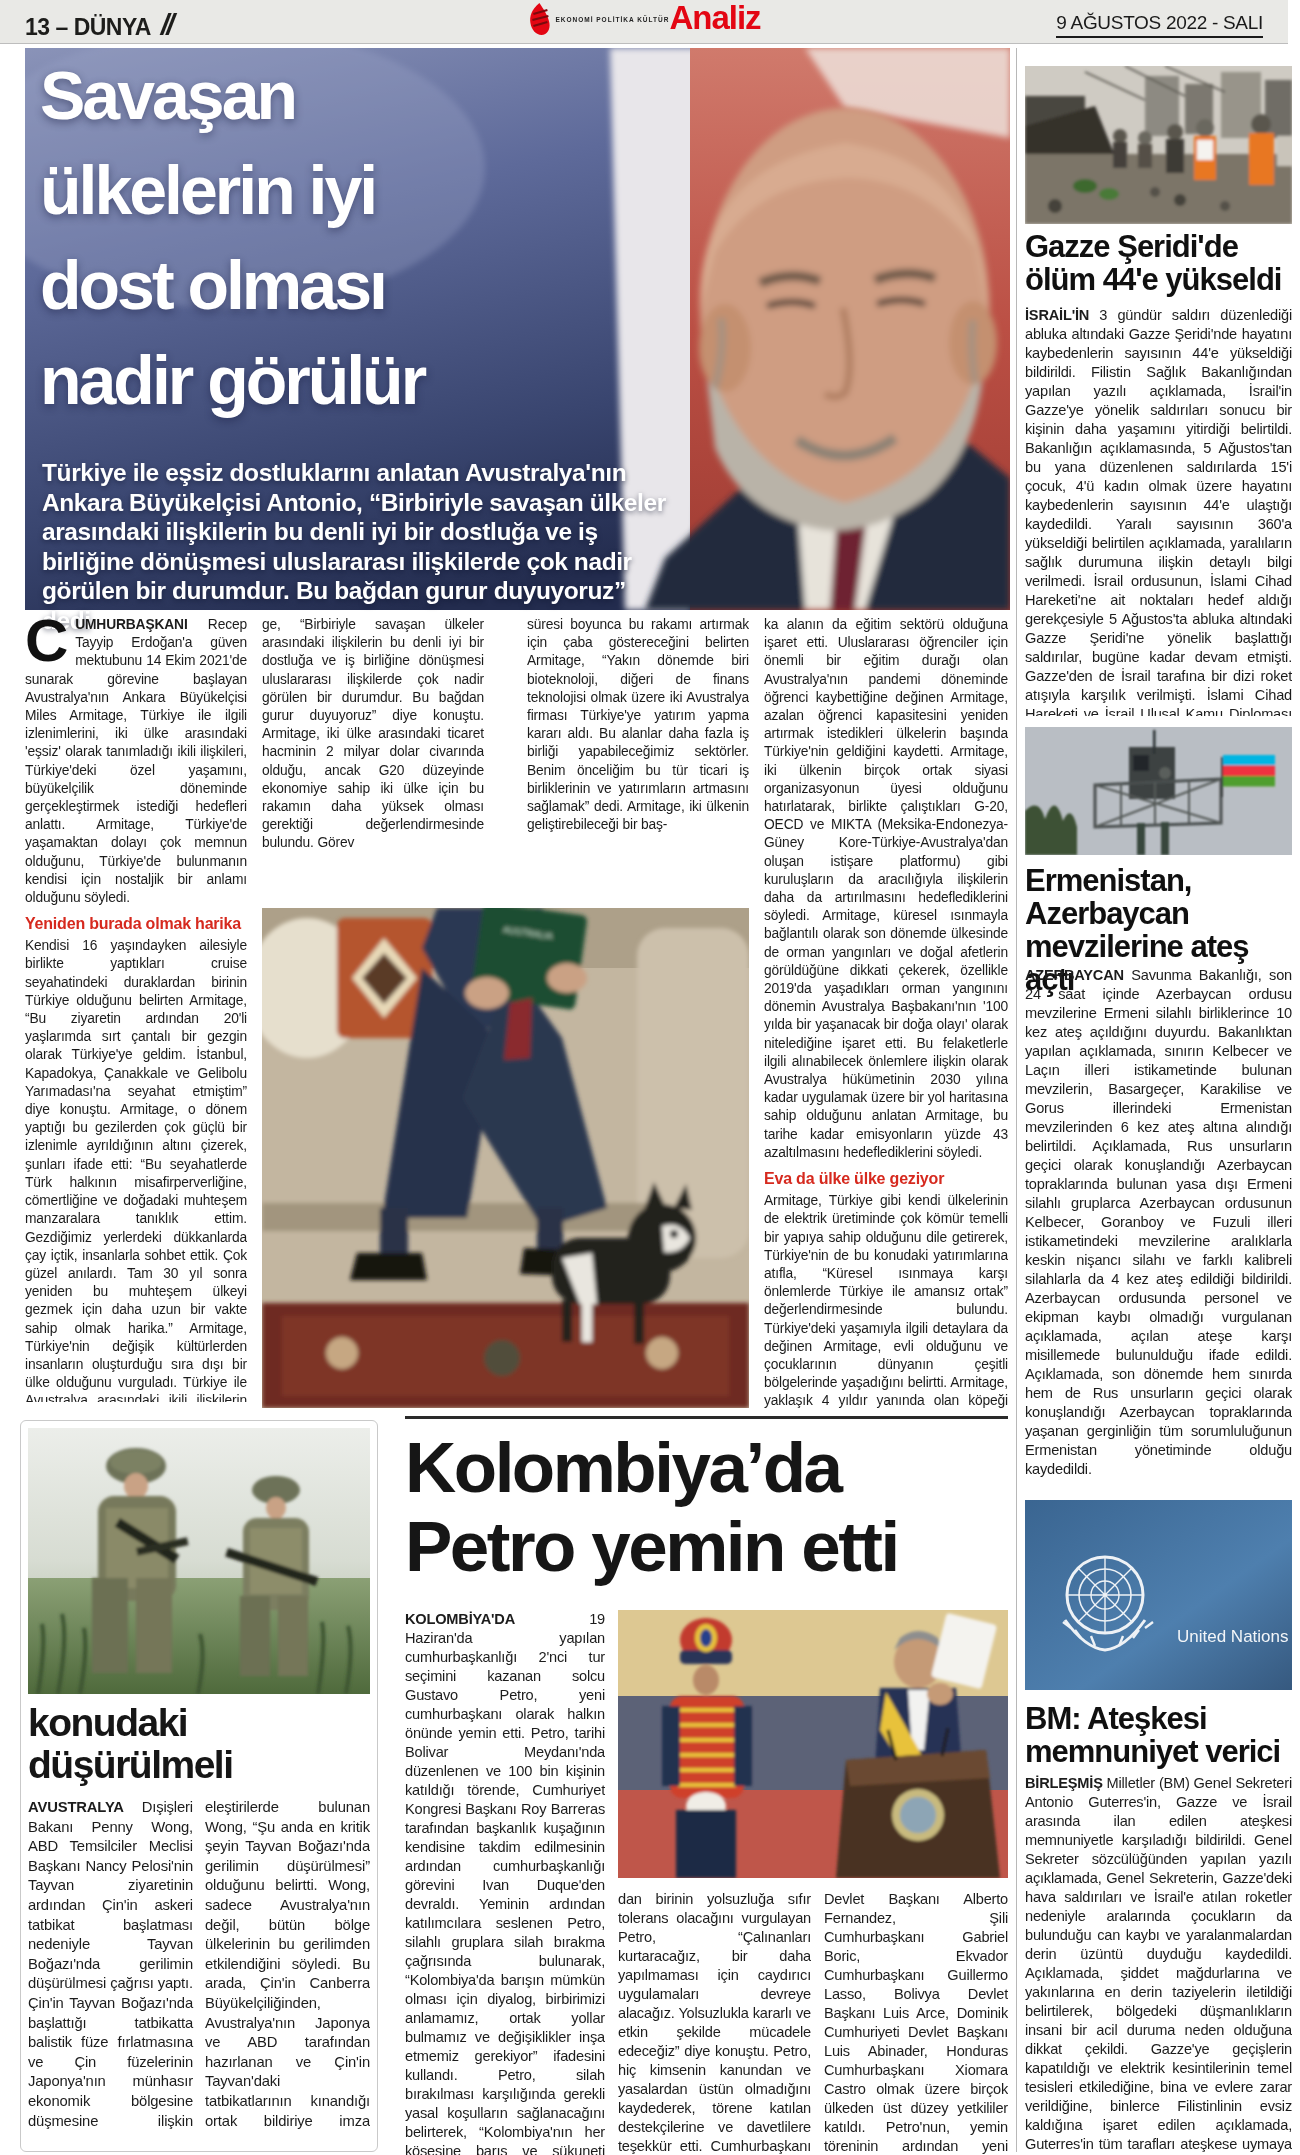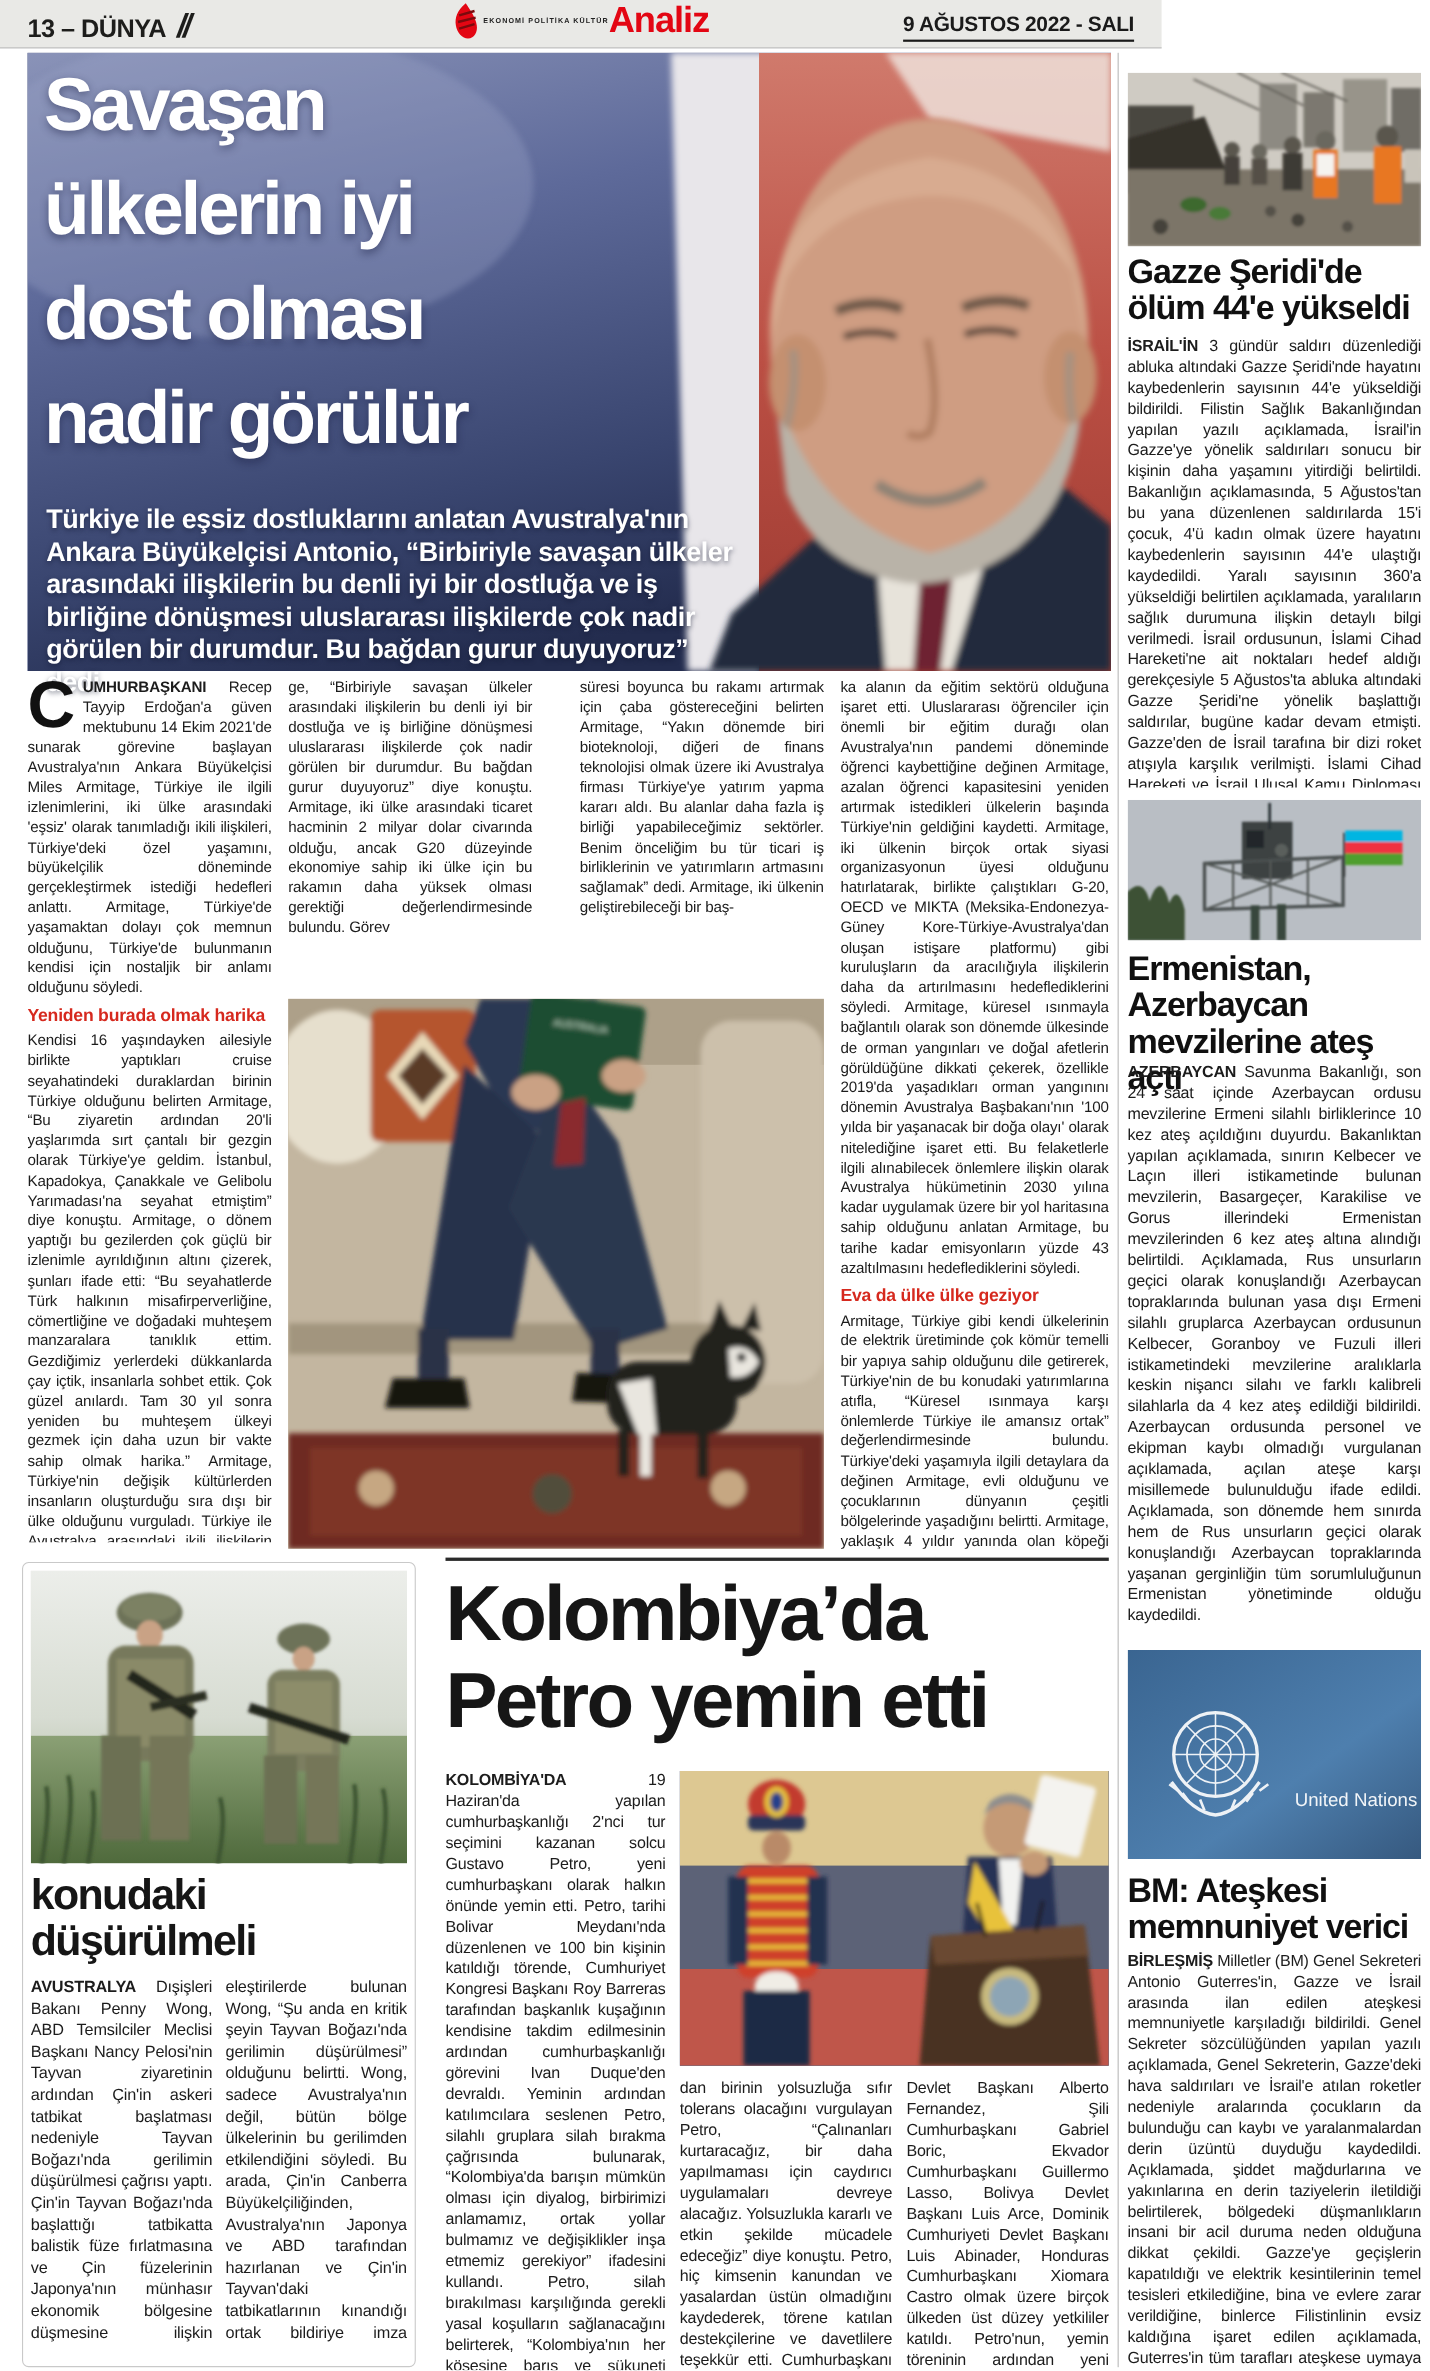--- a/index.html
+++ b/index.html
@@ -2,28 +2,28 @@
 <html><head>
 <meta charset="utf-8">
 <style>
   html,body{margin:0;padding:0;background:#ffffff;}
   *{box-sizing:border-box;}
   #page{position:relative;width:1300px;height:2155px;background:#fff;overflow:hidden;
         font-family:"Liberation Sans","DejaVu Sans",sans-serif;color:#1b1b1b;}
   .abs{position:absolute;}
 
   
-  #topbar{left:0;top:0;width:1056px;height:44px;background:#e9e9e6;border-bottom:1px solid #bdbdbd;}
+  #topbar{left:0;top:0;width:1288px;height:44px;background:#e9e9e6;border-bottom:1px solid #bdbdbd;}
   .section-label{left:25px;top:8px;font-size:23px;font-weight:bold;color:#1d1d1b;letter-spacing:-0.5px;}
   .section-slashes{display:inline-block;font-size:30px;font-weight:800;font-style:italic;margin-left:10px;letter-spacing:-3px;}
   #logo{left:50%;top:2px;transform:translateX(-50%);text-align:center;display:flex;align-items:flex-start;gap:4px;}
   .logo-text-wrap{display:flex;flex-direction:row;align-items:center;}
   .logo-tagline{font-size:6.5px;font-weight:bold;color:#222;letter-spacing:1px;margin-top:3px;}
   .logo-name{font-size:33px;font-weight:800;color:#e30613;letter-spacing:-1px;line-height:32px;}
-  .page-date{right:25px;top:12px;font-size:19px;font-weight:bold;color:#1a1a1a;border-bottom:2px solid #1a1a1a;padding-bottom:2px;letter-spacing:-0.3px;}
+  .page-date{right:25px;top:12px;font-size:19px;font-weight:normal;color:#1a1a1a;border-bottom:2px solid #1a1a1a;padding-bottom:2px;letter-spacing:-0.3px;}
 
   
   .bt{font-size:13.8px;line-height:18.2px;text-align:justify;letter-spacing:-0.15px;margin:0;color:#1c1c1c;}
   .bt b{font-weight:800;}
   .side-bt{font-size:14.6px;line-height:19px;text-align:justify;letter-spacing:-0.2px;margin:0;color:#1c1c1c;}
   .crosshead{color:#d6291e;font-size:16px;line-height:19px;font-weight:800;margin:7px 0 4px 0;letter-spacing:-0.2px;}
   .dropcap{float:left;font-size:60px;line-height:46px;font-weight:800;padding:2px 7px 0 0;color:#111;}
   .colbox{overflow:hidden;}
 
   

